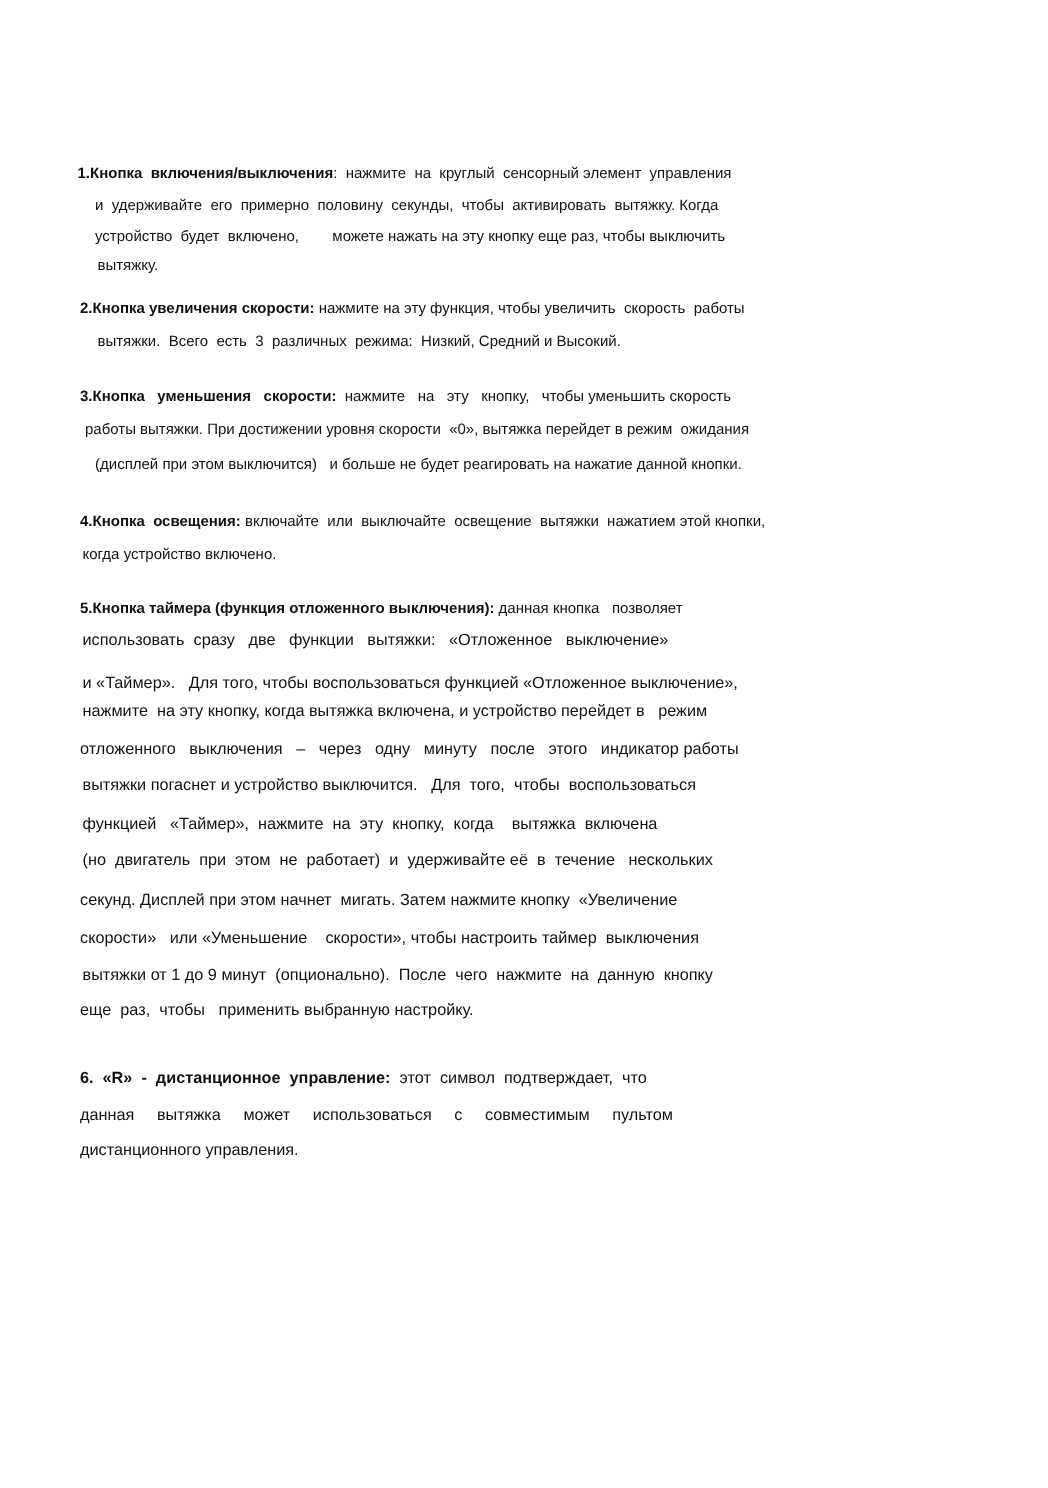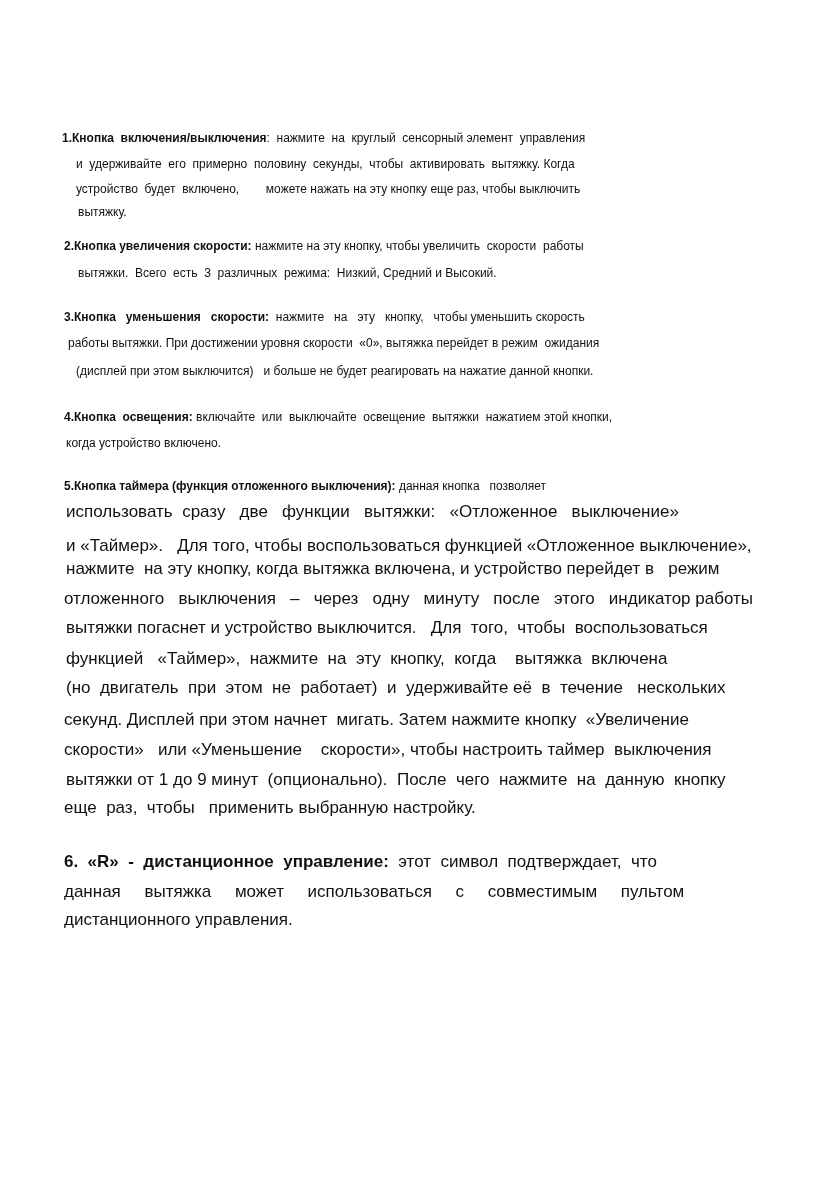--- a/index.html
+++ b/index.html
@@ -1,36 +1,36 @@
 <!DOCTYPE html>
 <html><head>
   <meta charset="utf-8">
   <style>
     html, body { margin: 0; padding: 0; background: #ffffff; }
     body { width: 838px; height: 1190px; position: relative; overflow: hidden;
            font-family: "Liberation Sans", sans-serif; color: #111111; }
     .line { position: absolute; white-space: nowrap; font-size: 12px; line-height: 18px;
             transform-origin: left top; }
     .line b { font-weight: bold; }
-    .big { font-size: 17px; line-height: 20px; }
+    .big { font-size: 13px; line-height: 20px; }
   </style>
 </head>
 <body>
 
 <div>
 
   <div>
     <div class="line" style="left: 62px; top: 129px; white-space: pre;"><b>1.Кнопка  включения/выключения</b><span>:  нажмите  на  круглый  сенсорный элемент  управления</span></div>
     <div class="line" style="left: 76px; top: 155px; white-space: pre;">и  удерживайте  его  примерно  половину  секунды,  чтобы  активировать  вытяжку. Когда</div>
     <div class="line" style="left: 76px; top: 180px; white-space: pre;">устройство  будет  включено,        можете нажать на эту кнопку еще раз, чтобы выключить</div>
     <div class="line" style="left: 78px; top: 203px; white-space: pre;">вытяжку.</div>
   </div>
 
   <div>
-    <div class="line" style="left: 64px; top: 237px; white-space: pre;"><b>2.Кнопка увеличения скорости:</b><span> нажмите на эту кнопку, чтобы увеличить  скорости  работы</span></div>
+    <div class="line" style="left: 64px; top: 237px; white-space: pre;"><b>2.Кнопка увеличения скорости:</b><span> нажмите на эту функция, чтобы увеличить  скорость  работы</span></div>
     <div class="line" style="left: 78px; top: 264px; white-space: pre;">вытяжки.  Всего  есть  3  различных  режима:  Низкий, Средний и Высокий.</div>
   </div>
 
   <div>
     <div class="line" style="left: 64px; top: 308px; white-space: pre; text-align: center;"><b>3.Кнопка   уменьшения   скорости:</b><span>  нажмите   на   эту   кнопку,   чтобы уменьшить скорость</span></div>
     <div class="line" style="left: 68px; top: 334px; white-space: pre;">работы вытяжки. При достижении уровня скорости  «0», вытяжка перейдет в режим  ожидания</div>
     <div class="line" style="left: 64px; top: 362px; white-space: pre; margin-left: 12px;">(дисплей при этом выключится)   и больше не будет реагировать на нажатие данной кнопки.</div>
   </div>
 
   <div>

